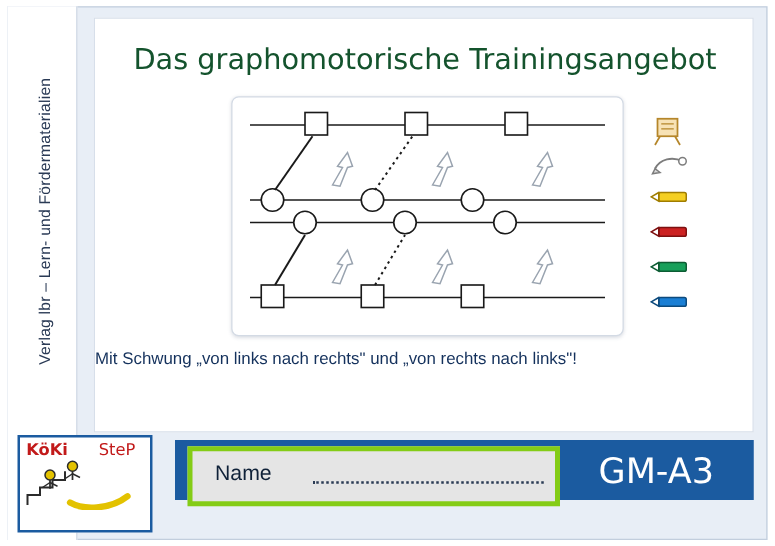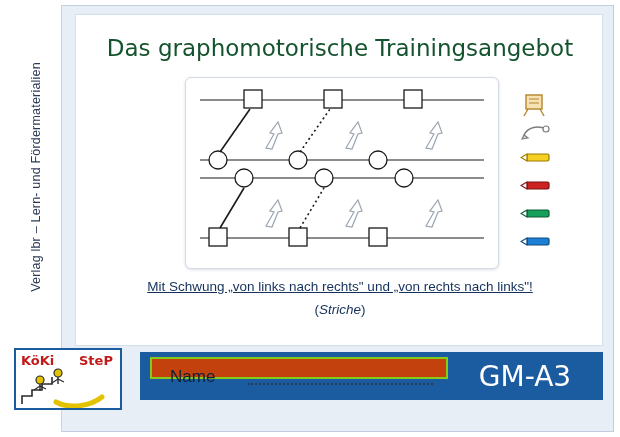--- a/index.html
+++ b/index.html
@@ -88,24 +88,22 @@
     box-shadow: 0 1px 3px rgba(60,80,110,0.18);
     box-sizing: border-box;
   }
   .ex-svg { display:block; }
   
   .instr1 {
     position: absolute;
     left: 0;
     top: 264px;
     width: 528px;
-    text-align: center;
     font-size: 13.5px;
     color: #14315c;
-    text-decoration: underline;
   }
   .instr2 {
     position: absolute;
     left: 0;
     top: 287px;
     width: 528px;
     text-align: center;
     font-size: 13.5px;
     color: #14315c;
   }
@@ -131,23 +129,23 @@
     top: 352px;
     width: 463px;
     height: 48px;
     background: #1b5ba0;
   }
   .name-field {
     position: absolute;
     left: 150px;
     top: 357px;
     width: 298px;
-    height: 22px;
-    background: #c2410c;
-    border: 2px solid #84cc16;
+    height: 48px;
+    background: #e5e5e5;
+    border: 4px solid #84cc16;
     box-sizing: border-box;
   }
   .name-label {
     position: absolute;
     left: 18px;
     top: 8px;
     font-size: 17px;
     color: #0f2138;
   }
   .name-dots {
@@ -167,42 +165,42 @@
     font-size: 28px;
     color: #ffffff;
     font-family: "DejaVu Sans", sans-serif;
   }
   
   .logo-box {
     position: absolute;
     left: 14px;
     top: 348px;
     width: 108px;
-    height: 62px;
+    height: 78px;
     background: #ffffff;
     border: 2px solid #1b5ba0;
     box-sizing: border-box;
   }
   .logo-word {
     position: absolute;
     top: 3px;
     left: 5px;
     font-size: 13px;
     color: #c21a1a;
     font-family: "DejaVu Sans", sans-serif;
     font-weight: bold;
   }
   .logo-word2 {
     position: absolute;
     top: 3px;
     left: 63px;
     font-size: 13px;
     color: #c21a1a;
     font-family: "DejaVu Sans", sans-serif;
-    font-weight: bold;
+    font-weight: normal;
   }
 </style>
 </head>
 <body>
 
 <div id="sheet">
 
   <div class="page-bg"></div>
 
   <div class="left-strip">
@@ -305,21 +303,20 @@
       </div>
       <div class="icon-item" style="top:140px;">
         <svg width="34" height="16" viewBox="0 0 34 16">
           <rect x="7" y="5" width="22" height="7" rx="1.5" fill="#1b7fd4" stroke="#0d4a7d" stroke-width="1.2"></rect>
           <polygon points="7,5 1,8.5 7,12" fill="#ffffff" stroke="#0d4a7d" stroke-width="1.2"></polygon>
         </svg>
       </div>
     </div>
 
     <div class="instr1">Mit Schwung „von links nach rechts" und „von rechts nach links"!</div>
-    <div class="instr2"><span>(</span><i>Striche</i><span>)</span></div>
 
   </div>
 
   <div class="bottom-band"></div>
 
   <div class="name-field">
     <div class="name-label">Name</div>
     <div class="name-dots"></div>
   </div>
 

